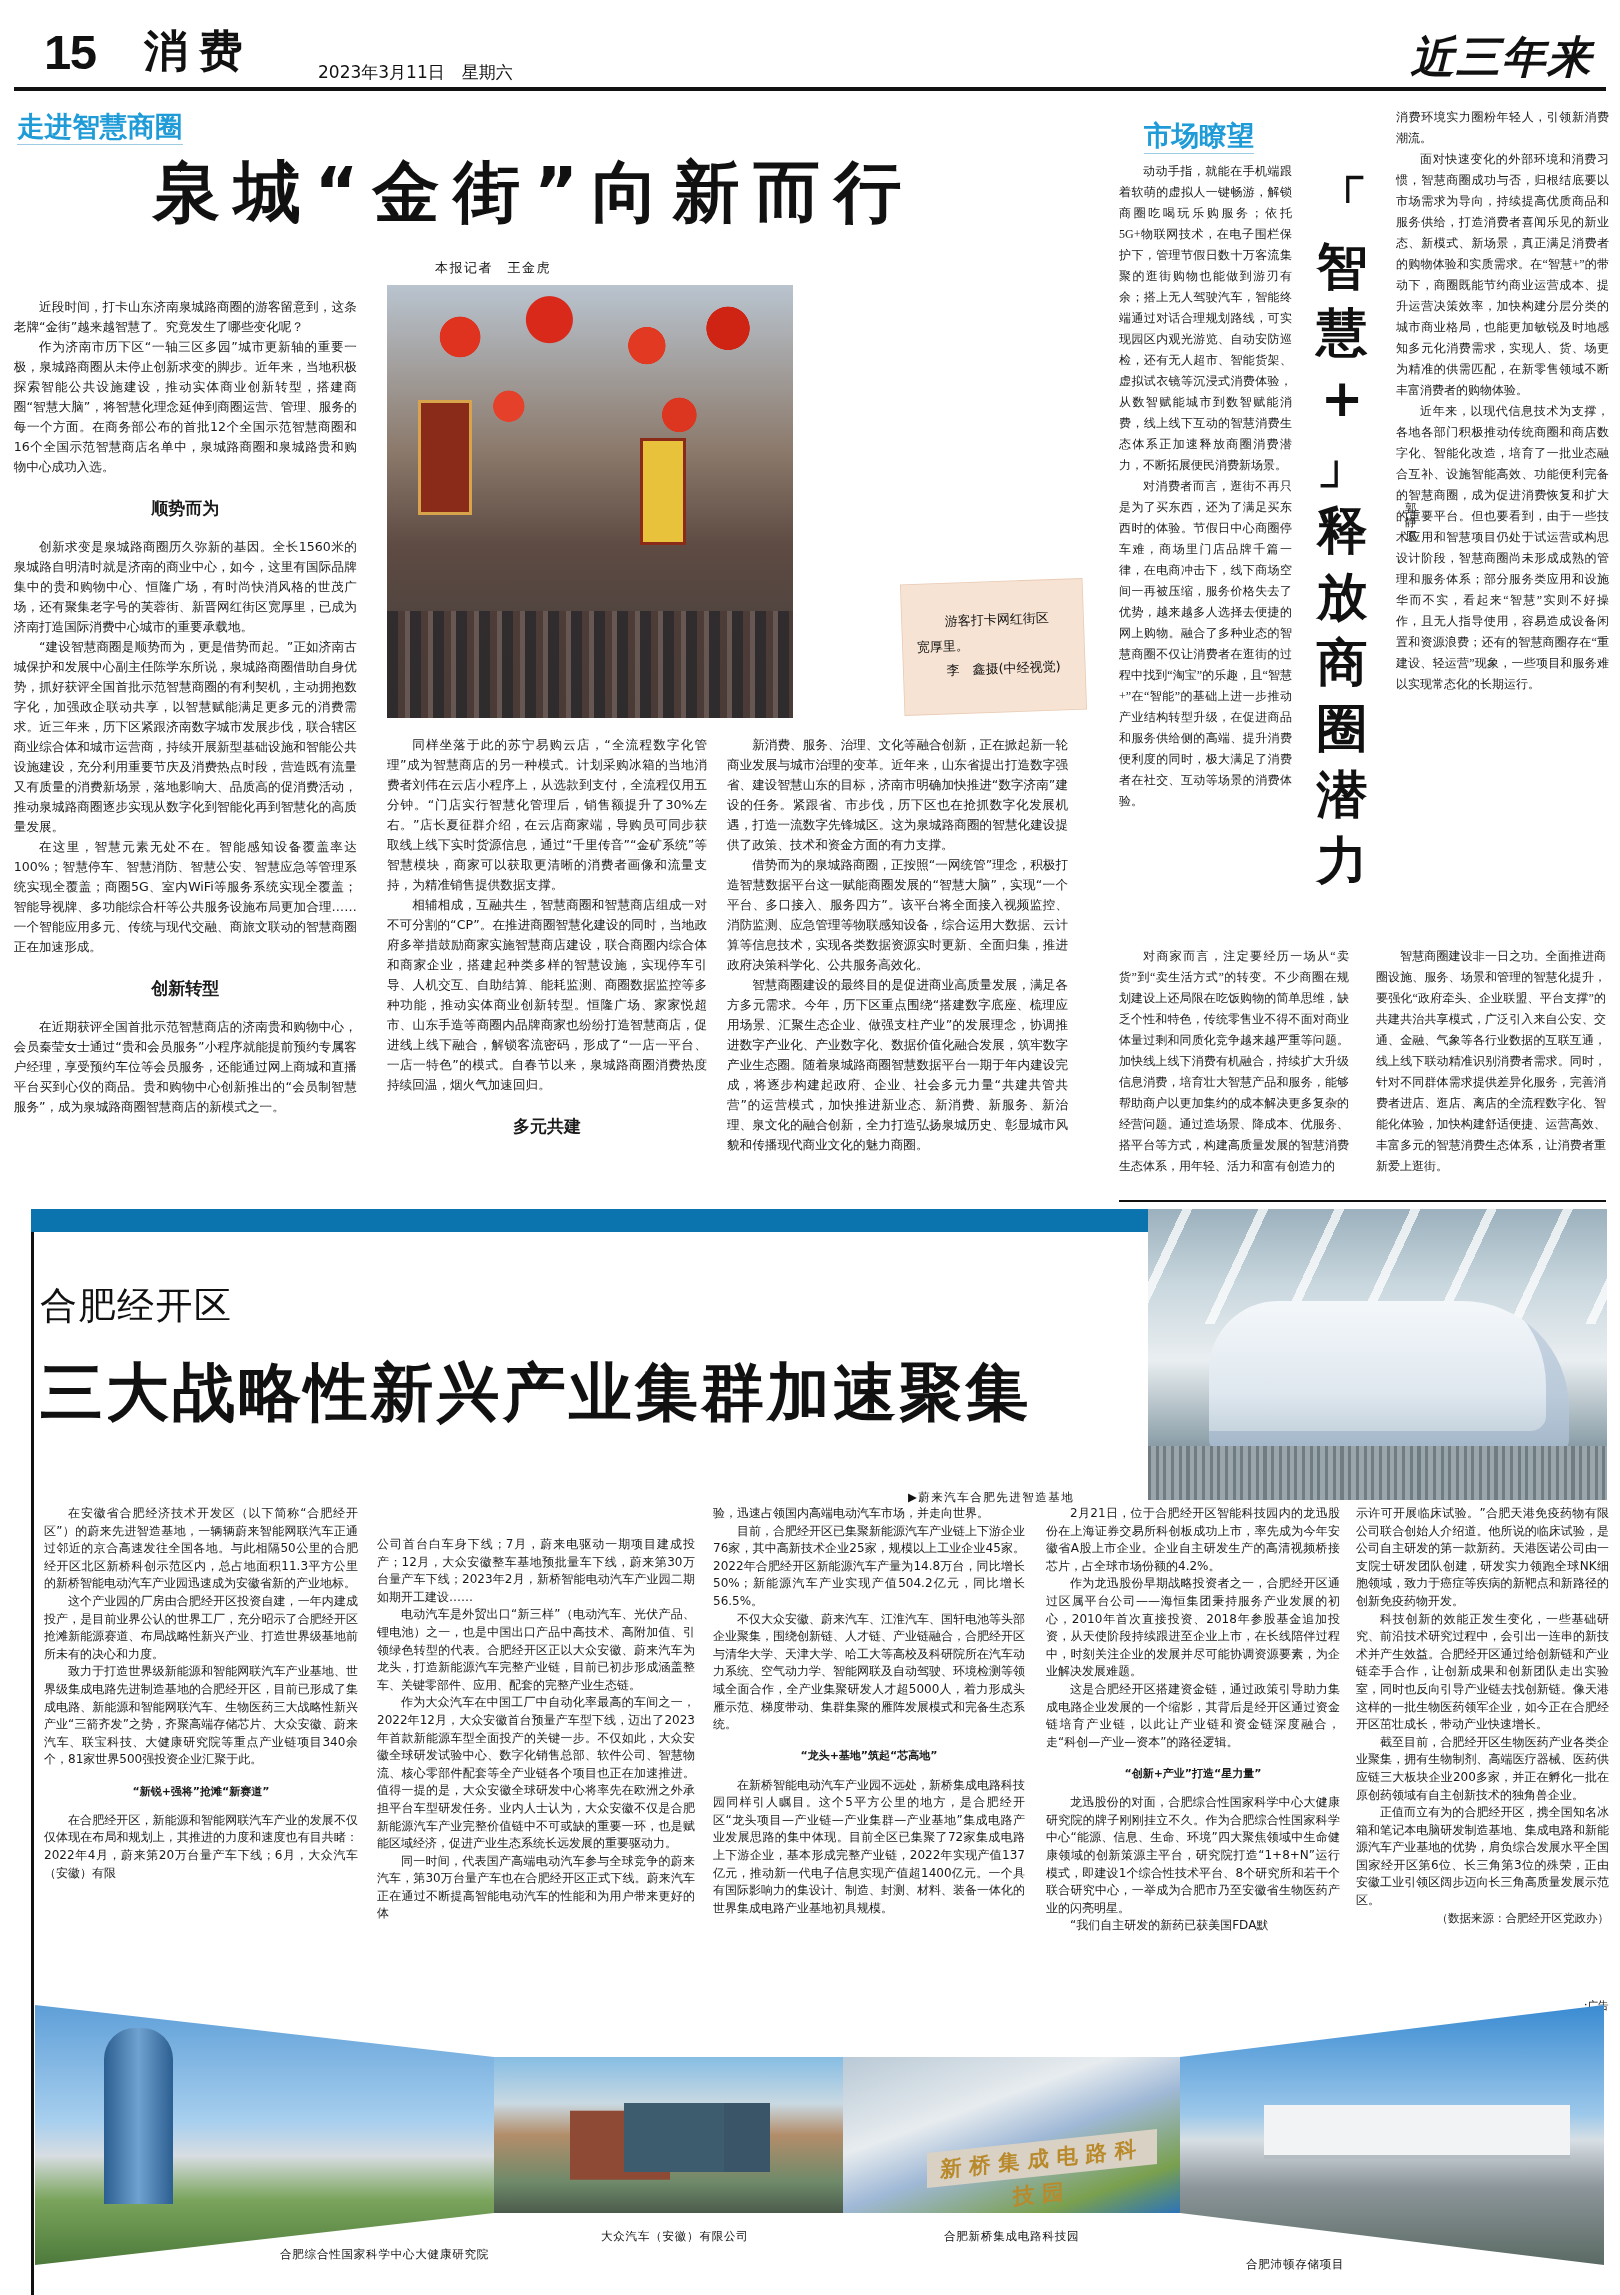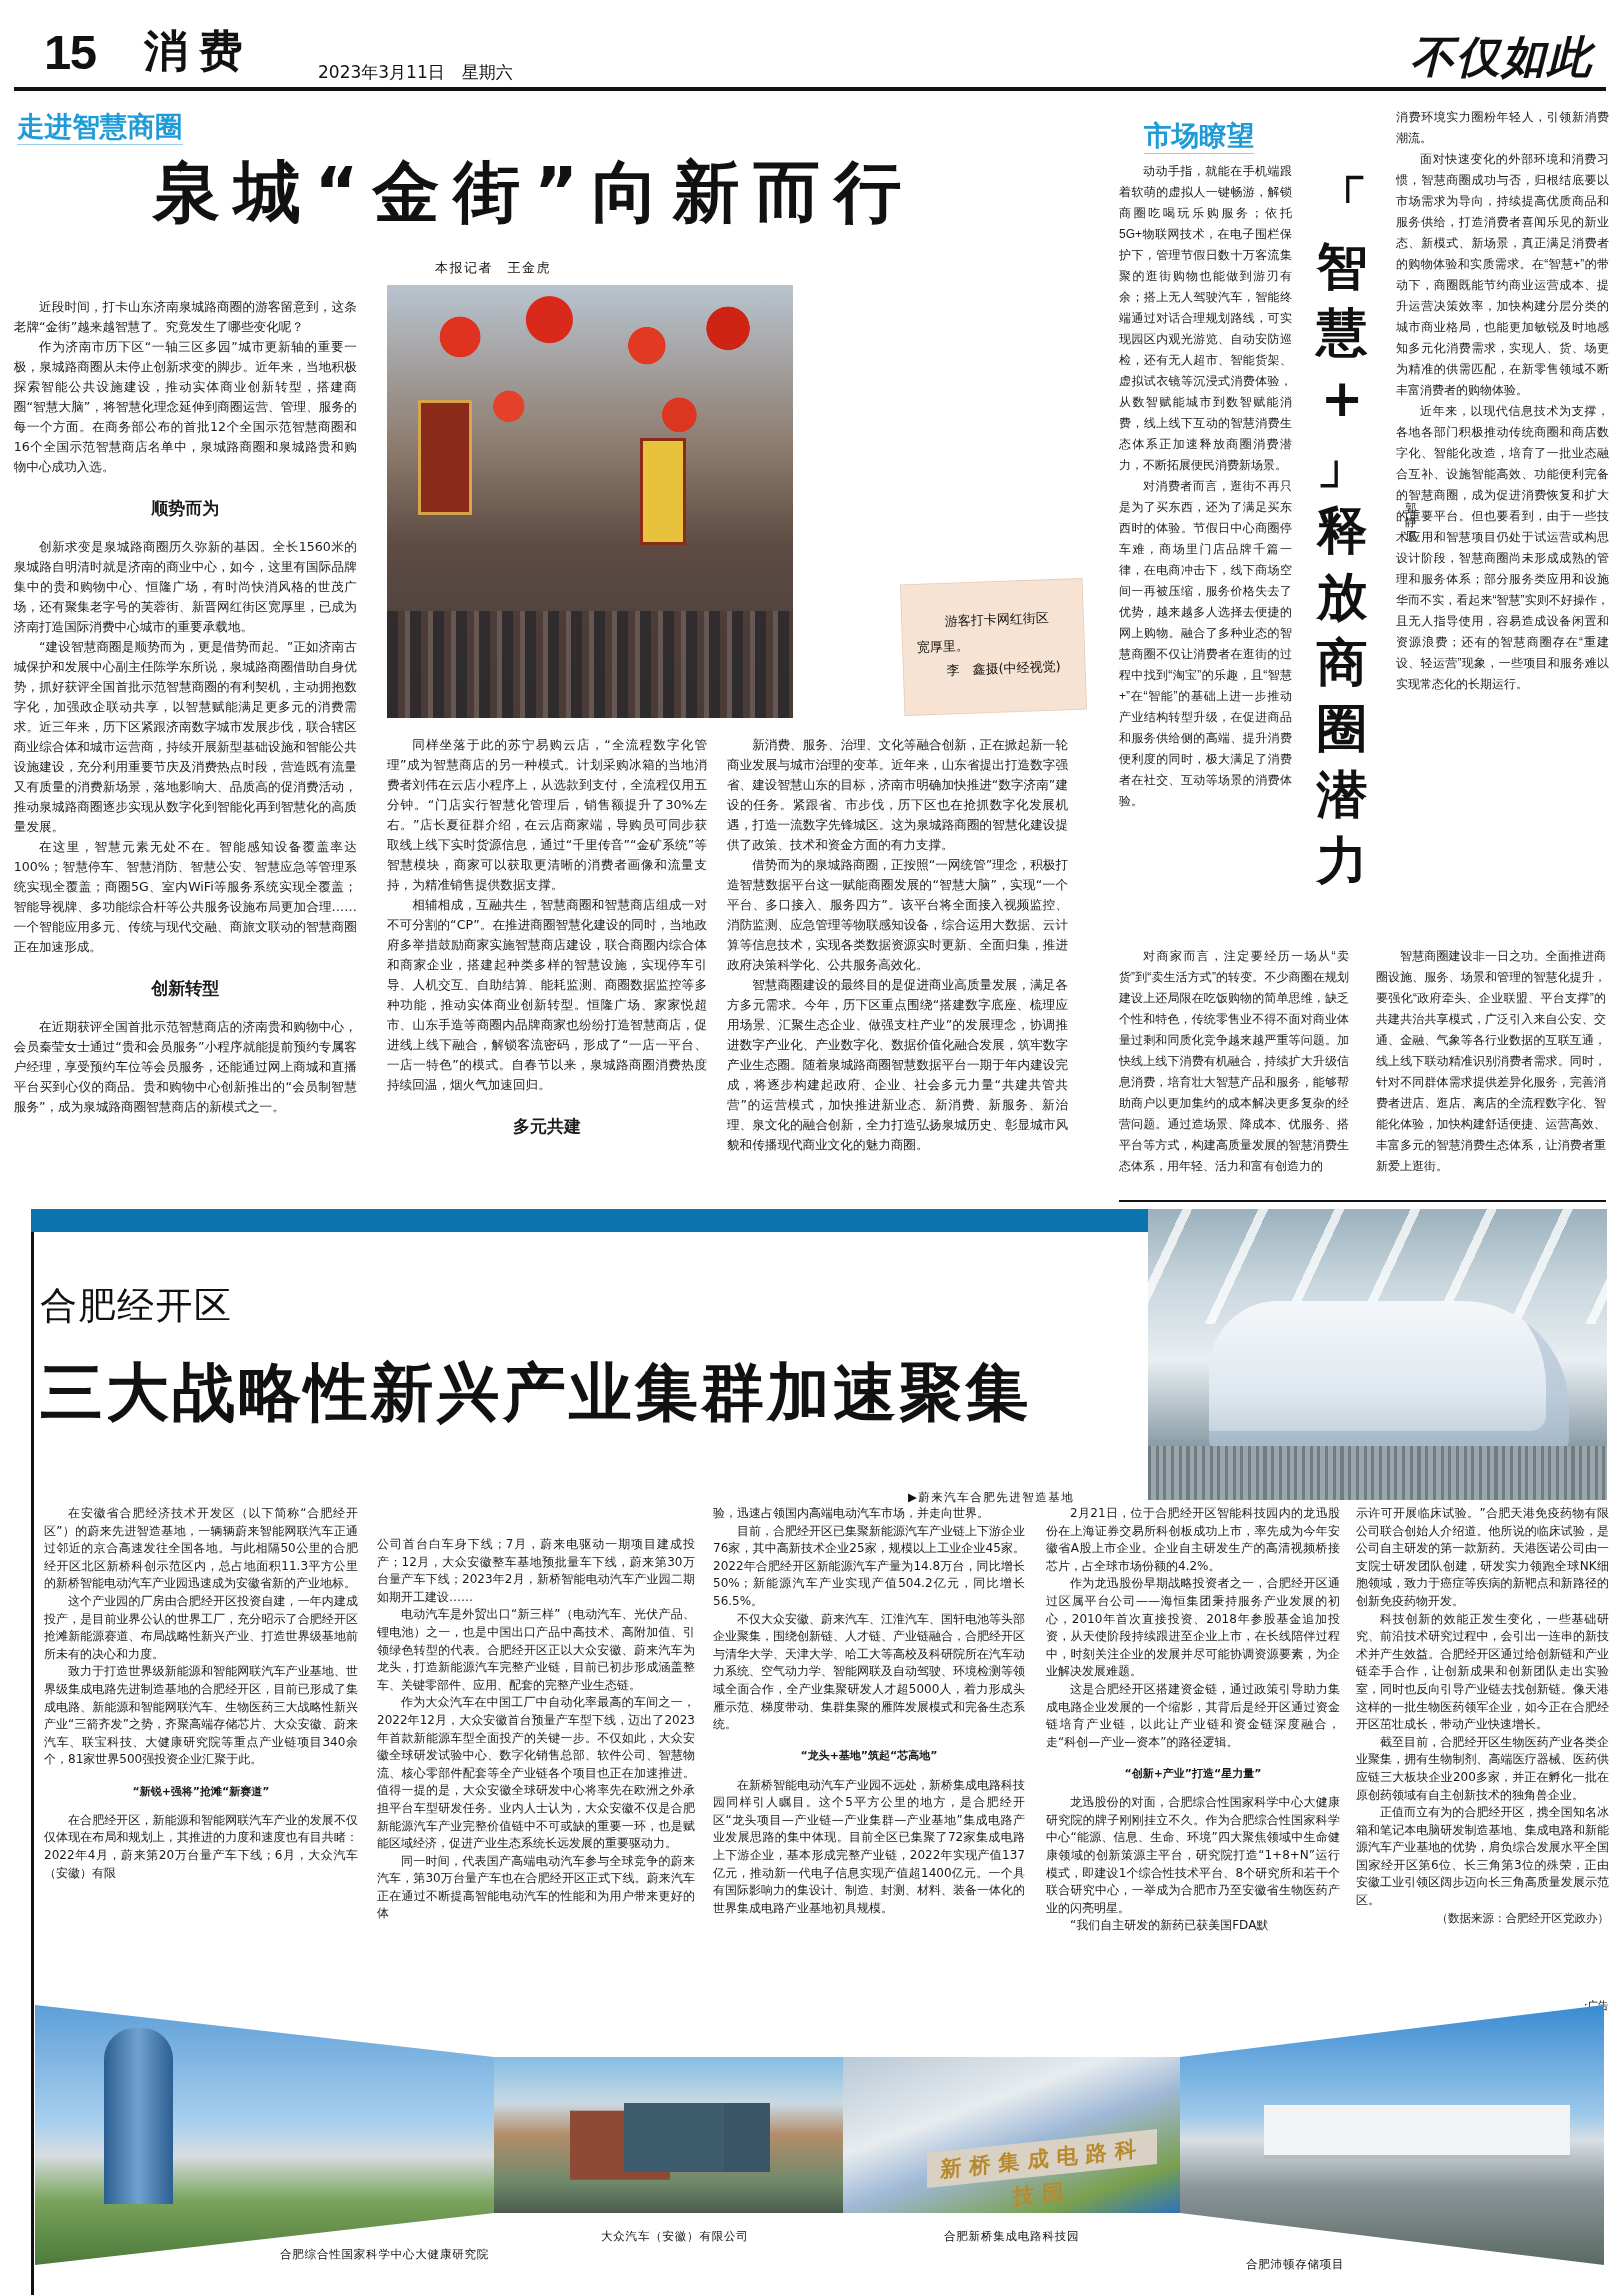--- a/index.html
+++ b/index.html
@@ -43,21 +43,21 @@
                radial-gradient(circle at 30% 28%, #e4402a 0 15.3px, transparent 16px),
                radial-gradient(circle at 72% 30%, #dc3520 0 17px, transparent 17.6px),
                linear-gradient(180deg, #b9c4cf 0%, #8c7a6c 38%, #5e4b43 60%, #3f3a3a 100%); }
   .photo-1 .sign-1 { position: absolute; left: 31px; top: 115px; width: 54px; height: 115px; background: #8a2b1a; border: 3.1px solid #d8a44b; }
   .photo-1 .sign-2 { position: absolute; left: 253px; top: 153px; width: 46px; height: 107px; background: #e8c23b; border: 3.1px solid #8a2b1a; }
   .photo-1 .crowd { position: absolute; left: 0; right: 0; bottom: 0; height: 107px; background: repeating-linear-gradient(90deg, #2d2a2c 0 10.7px, #4c3b37 10.7px 18.4px, #6a5a55 18.4px 23px); opacity: .9; }
   .caption-card { left: 903px; top: 582px; width: 181px; height: 130px; background: #f6e3d3; transform: rotate(-2deg); padding: 26px 13.8px 0 13.8px; font-size: 13px; line-height: 24.5px; box-shadow: 0 0 0 0.8px #e9cbb4; }
   .caption-card .cap-indent { padding-left: 29px; }
 
   
-  .comm-col { font-family: Liberation Sans, sans-serif; font-size: 12px; line-height: 21px; text-align: justify; color: #1a1a1a; }
+  .comm-col { font-family: Liberation Serif, serif; font-size: 12px; line-height: 21px; text-align: justify; color: #1a1a1a; }
   .comm-col p { text-indent: 2em; }
   .comm-a { left: 1119px; top: 161px; width: 173px; }
   .comm-b { left: 1396px; top: 107px; width: 213px; }
   .comm-c { left: 1119px; top: 946px; width: 230px; }
   .comm-d { left: 1376px; top: 946px; width: 230px; }
 
   .v-title { left: 1313px; top: 168px; width: 58px; font-weight: bold; font-size: 51px; line-height: 66px; text-align: center; }
   .v-author { left: 1405px; top: 502px; width: 15.3px; font-family: "DejaVu Serif", serif; font-size: 11.5px; line-height: 13.8px; }
 
   .edit-rule { left: 1119px; right: 13.8px; top: 1200px; height: 1.5px; background: #111; }
@@ -104,21 +104,21 @@
   .sc-2 { left: 566px; top: 224px; }
   .sc-3 { left: 909px; top: 224px; }
   .sc-4 { left: 1211px; top: 240px; margin-top: 12px; }
 </style>
 </head>
 <body>
 
 <div class="abs page-no">15</div>
 <div class="abs section-name">消费</div>
 <div class="abs issue-date">2023年3月11日　星期六</div>
-<div class="abs paper-logo">不仅如此</div>
+<div class="abs paper-logo">近三年来</div>
 <div class="abs mast-rule"></div>
 
 <div class="abs tag tag-left">走进智慧商圈</div>
 <h1 class="abs headline-1">泉城“金街”向新而行</h1>
 <div class="abs byline-1">本报记者　王金虎</div>
 
 <div class="abs col c1">
   <p>近段时间，打卡山东济南泉城路商圈的游客留意到，这条老牌“金街”越来越智慧了。究竟发生了哪些变化呢？</p>
   <p>作为济南市历下区“一轴三区多园”城市更新轴的重要一极，泉城路商圈从未停止创新求变的脚步。近年来，当地积极探索智能公共设施建设，推动实体商业创新转型，搭建商圈“智慧大脑”，将智慧化理念延伸到商圈运营、管理、服务的每一个方面。在商务部公布的首批12个全国示范智慧商圈和16个全国示范智慧商店名单中，泉城路商圈和泉城路贵和购物中心成功入选。</p>
   <h4>顺势而为</h4>

